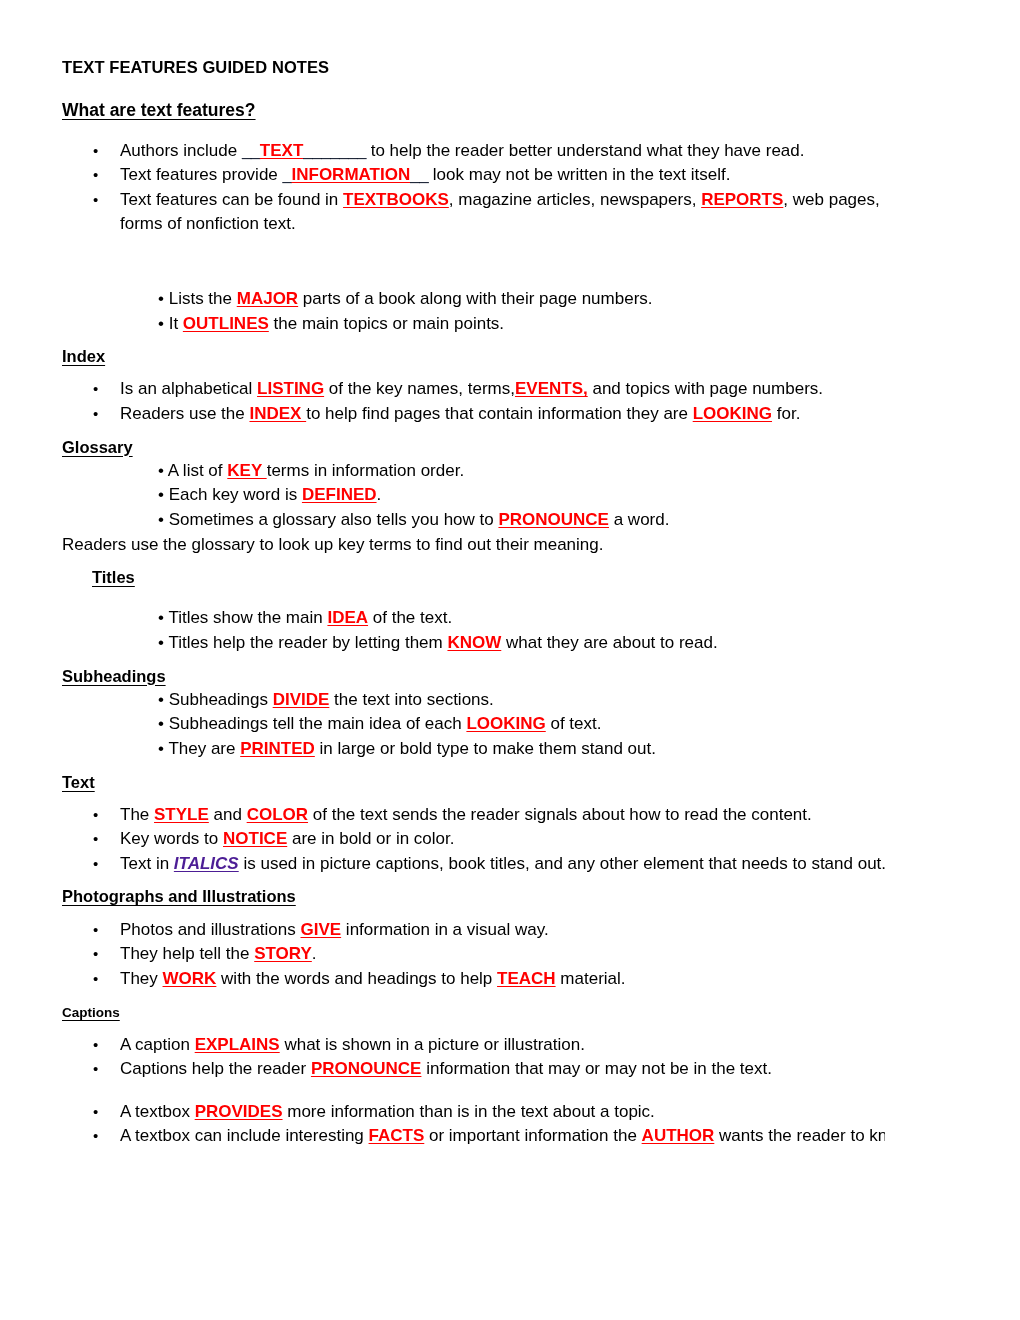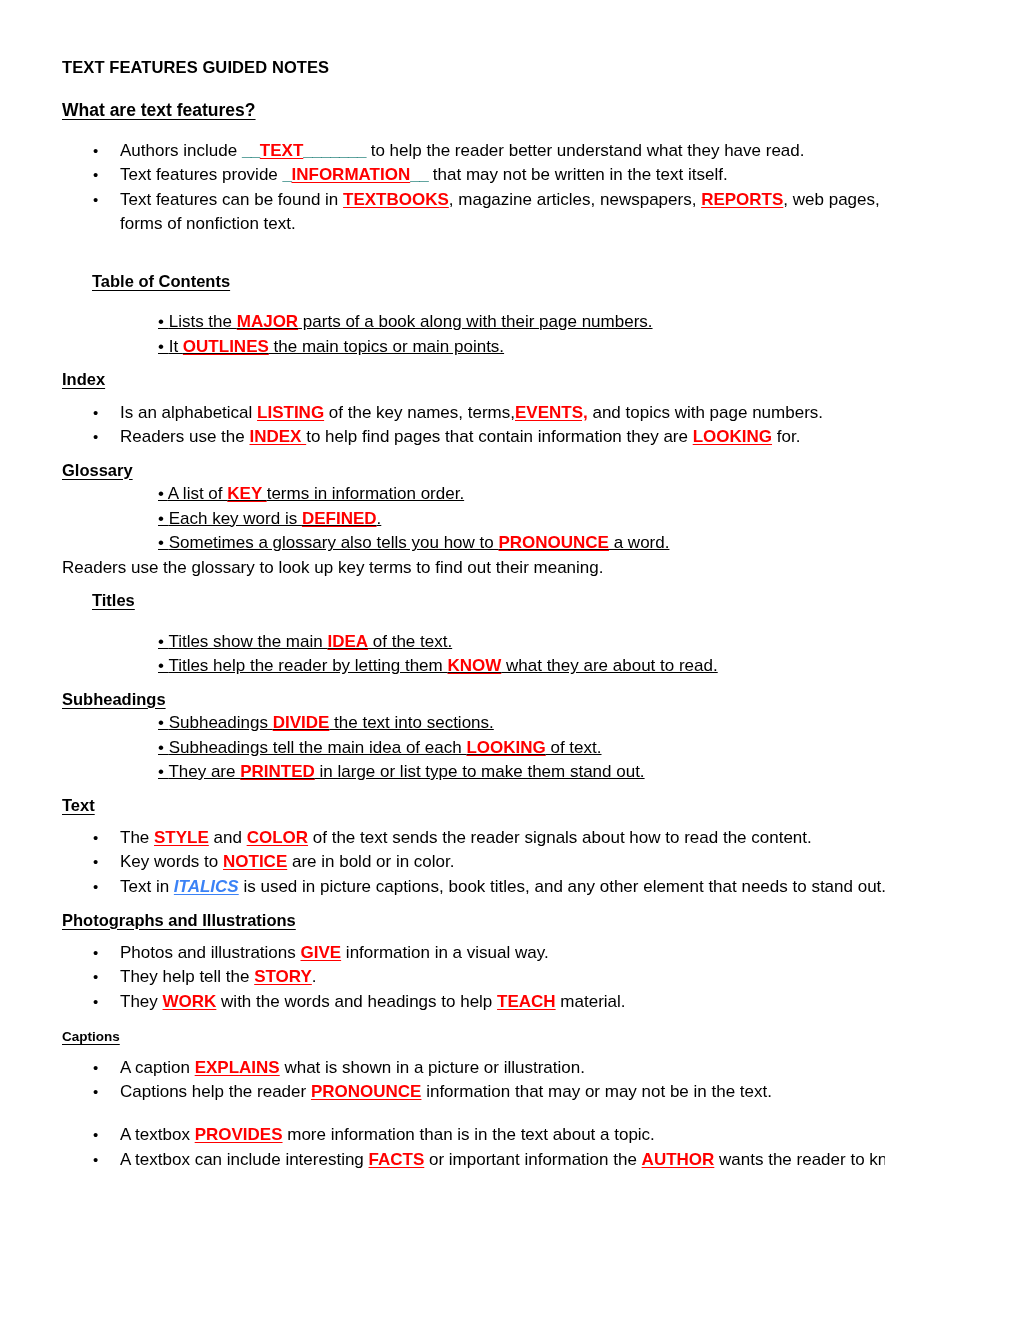--- a/index.html
+++ b/index.html
@@ -79,71 +79,69 @@
     font-size: 15px;
     line-height: 24.6px;
   }
   
   .sub-row {
     padding-left: 108px;
     font-size: 17px;
     line-height: 24.6px;
     margin: 0;
     text-indent: -12px;
-    text-decoration: underline;
   }
   .plain-row {
     font-size: 17px;
     line-height: 24.6px;
     margin: 0;
   }
 
   .gap-sm { height: 9px; }
   .gap-md { height: 17px; }
   .gap-xl { height: 33px; }
 
   
   .ans {
     color: #FF0000;
     font-weight: bold;
     text-decoration: underline;
     text-underline-offset: 2px;
   }
   .ans-italic {
-    color: #3b82f6;
+    color: #4c1d95;
     font-weight: bold;
     font-style: italic;
     text-decoration: underline;
     text-underline-offset: 2px;
   }
   .blank {
-    color: #0f766e;
-    font-weight: bold;
+    color: #0f172a;
+    font-weight: normal;
     letter-spacing: -0.5px;
   }
 </style>
 </head>
 <body>
 
 <div class="page">
   <div class="content">
 
     <div class="doc-title">TEXT FEATURES GUIDED NOTES</div>
 
     <div class="q-heading">What are text features?</div>
 
     <div id="intro-bullets">
         <div class="bullet-row"><span class="bullet">•</span><span>Authors include </span><span class="blank">__</span><span class="ans">TEXT</span><span class="blank">_______</span><span> to help the reader better understand what they have read.</span></div>
-        <div class="bullet-row"><span class="bullet">•</span><span>Text features provide </span><span class="blank">_</span><span class="ans">INFORMATION</span><span class="blank">__</span><span> that may not be written in the text itself.</span></div>
+        <div class="bullet-row"><span class="bullet">•</span><span>Text features provide </span><span class="blank">_</span><span class="ans">INFORMATION</span><span class="blank">__</span><span> look may not be written in the text itself.</span></div>
         <div class="bullet-row"><span class="bullet">•</span><span>Text features can be found in </span><span class="ans">TEXTBOOKS</span><span>, magazine articles, newspapers, </span><span class="ans">REPORTS</span><span>, web pages, and other forms of nonfiction text.</span></div>
       </div>
 
     <div id="sections">
         <div class="gap-xl"></div>
-        <div class="heading-row indent"><span class="section-heading">Table of Contents</span></div>
         <div class="gap-md"></div>
         <div class="sub-row"><span>• </span><span>Lists the </span><span class="ans">MAJOR</span><span> parts of a book along with their page numbers.</span></div>
         <div class="sub-row"><span>• </span><span>It </span><span class="ans">OUTLINES</span><span> the main topics or main points.</span></div>
         <div class="gap-sm"></div>
         <div class="heading-row"><span class="section-heading">Index</span></div>
         <div class="gap-sm"></div>
         <div class="bullet-row"><span class="bullet">•</span><span>Is an alphabetical </span><span class="ans">LISTING</span><span> of the key names, terms,</span><span class="ans">EVENTS,</span><span> and topics with page numbers.</span></div>
         <div class="bullet-row"><span class="bullet">•</span><span>Readers use the </span><span class="ans">INDEX </span><span>to help find pages that contain information they are </span><span class="ans">LOOKING</span><span> for.</span></div>
         <div class="gap-sm"></div>
         <div class="heading-row"><span class="section-heading">Glossary</span></div>
@@ -153,21 +151,21 @@
         <div class="plain-row"><span>Readers use the glossary to look up key terms to find out their meaning.</span></div>
         <div class="gap-sm"></div>
         <div class="heading-row indent"><span class="section-heading">Titles</span></div>
         <div class="gap-md"></div>
         <div class="sub-row"><span>• </span><span>Titles show the main </span><span class="ans">IDEA</span><span> of the text.</span></div>
         <div class="sub-row"><span>• </span><span>Titles help the reader by letting them </span><span class="ans">KNOW</span><span> what they are about to read.</span></div>
         <div class="gap-sm"></div>
         <div class="heading-row"><span class="section-heading">Subheadings</span></div>
         <div class="sub-row"><span>• </span><span>Subheadings </span><span class="ans">DIVIDE</span><span> the text into sections.</span></div>
         <div class="sub-row"><span>• </span><span>Subheadings tell the main idea of each </span><span class="ans">LOOKING</span><span> of text.</span></div>
-        <div class="sub-row"><span>• </span><span>They are </span><span class="ans">PRINTED</span><span> in large or list type to make them stand out.</span></div>
+        <div class="sub-row"><span>• </span><span>They are </span><span class="ans">PRINTED</span><span> in large or bold type to make them stand out.</span></div>
         <div class="gap-sm"></div>
         <div class="heading-row"><span class="section-heading">Text</span></div>
         <div class="gap-sm"></div>
         <div class="bullet-row"><span class="bullet">•</span><span>The </span><span class="ans">STYLE</span><span> and </span><span class="ans">COLOR</span><span> of the text sends the reader signals about how to read the content.</span></div>
         <div class="bullet-row"><span class="bullet">•</span><span>Key words to </span><span class="ans">NOTICE</span><span> are in bold or in color.</span></div>
         <div class="bullet-row"><span class="bullet">•</span><span>Text in </span><span class="ans-italic">ITALICS</span><span> is used in picture captions, book titles, and any other element that needs to stand out.</span></div>
         <div class="gap-sm"></div>
         <div class="heading-row"><span class="section-heading">Photographs and Illustrations</span></div>
         <div class="gap-sm"></div>
         <div class="bullet-row"><span class="bullet">•</span><span>Photos and illustrations </span><span class="ans">GIVE</span><span> information in a visual way.</span></div>

